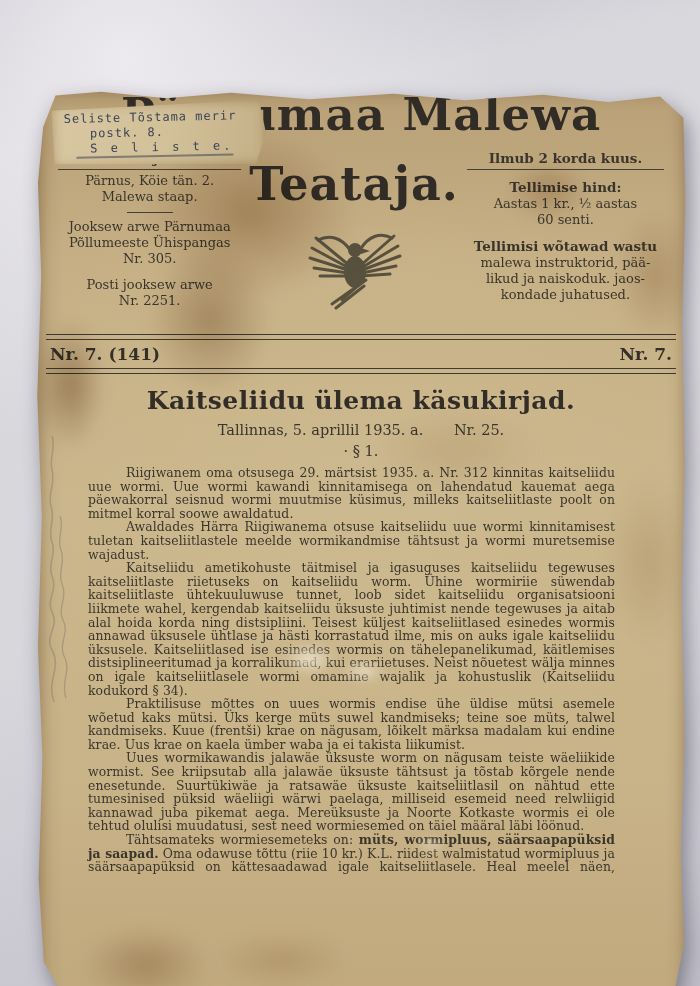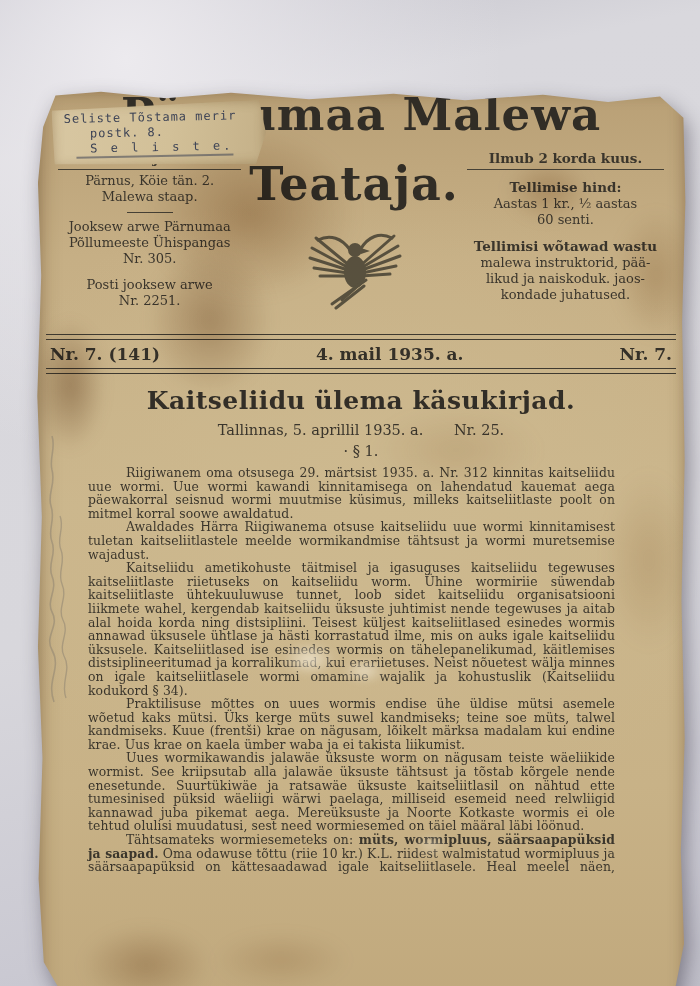--- a/index.html
+++ b/index.html
@@ -156,21 +156,20 @@
           <b>Tellimisi wõtawad wastu</b>
           <div>malewa instruktorid, pää-</div>
           <div>likud ja naiskoduk. jaos-</div>
           <div>kondade juhatused.</div>
         </div>
       </div>
 
       <div class="dblrule top"></div>
       <div class="issue-row">
         <span>Nr. 7. (141)</span>
-        <span>4. mail 1935. a.</span>
         <span>Nr. 7.</span>
       </div>
       <div class="dblrule"></div>
 
       <div class="headline">Kaitseliidu ülema käsukirjad.</div>
       <div class="dateline">
         <span>Tallinnas, 5. aprillil 1935. a.</span>
         <span class="num">Nr. 25.</span>
       </div>
       <div class="section-mark">· § 1.</div>

